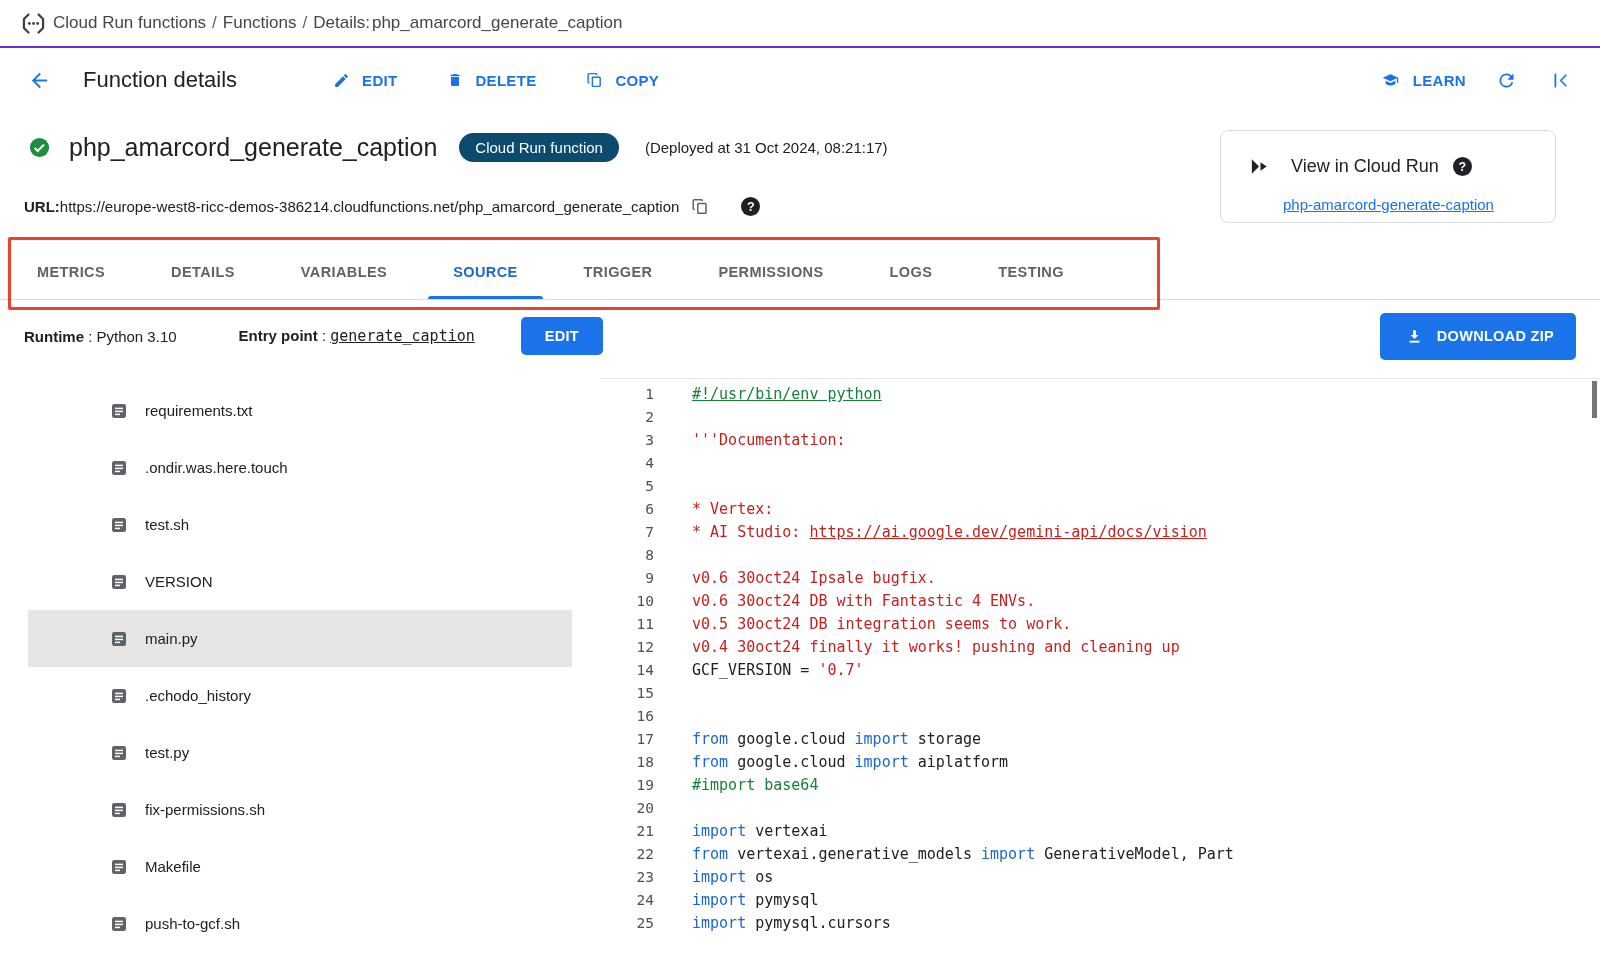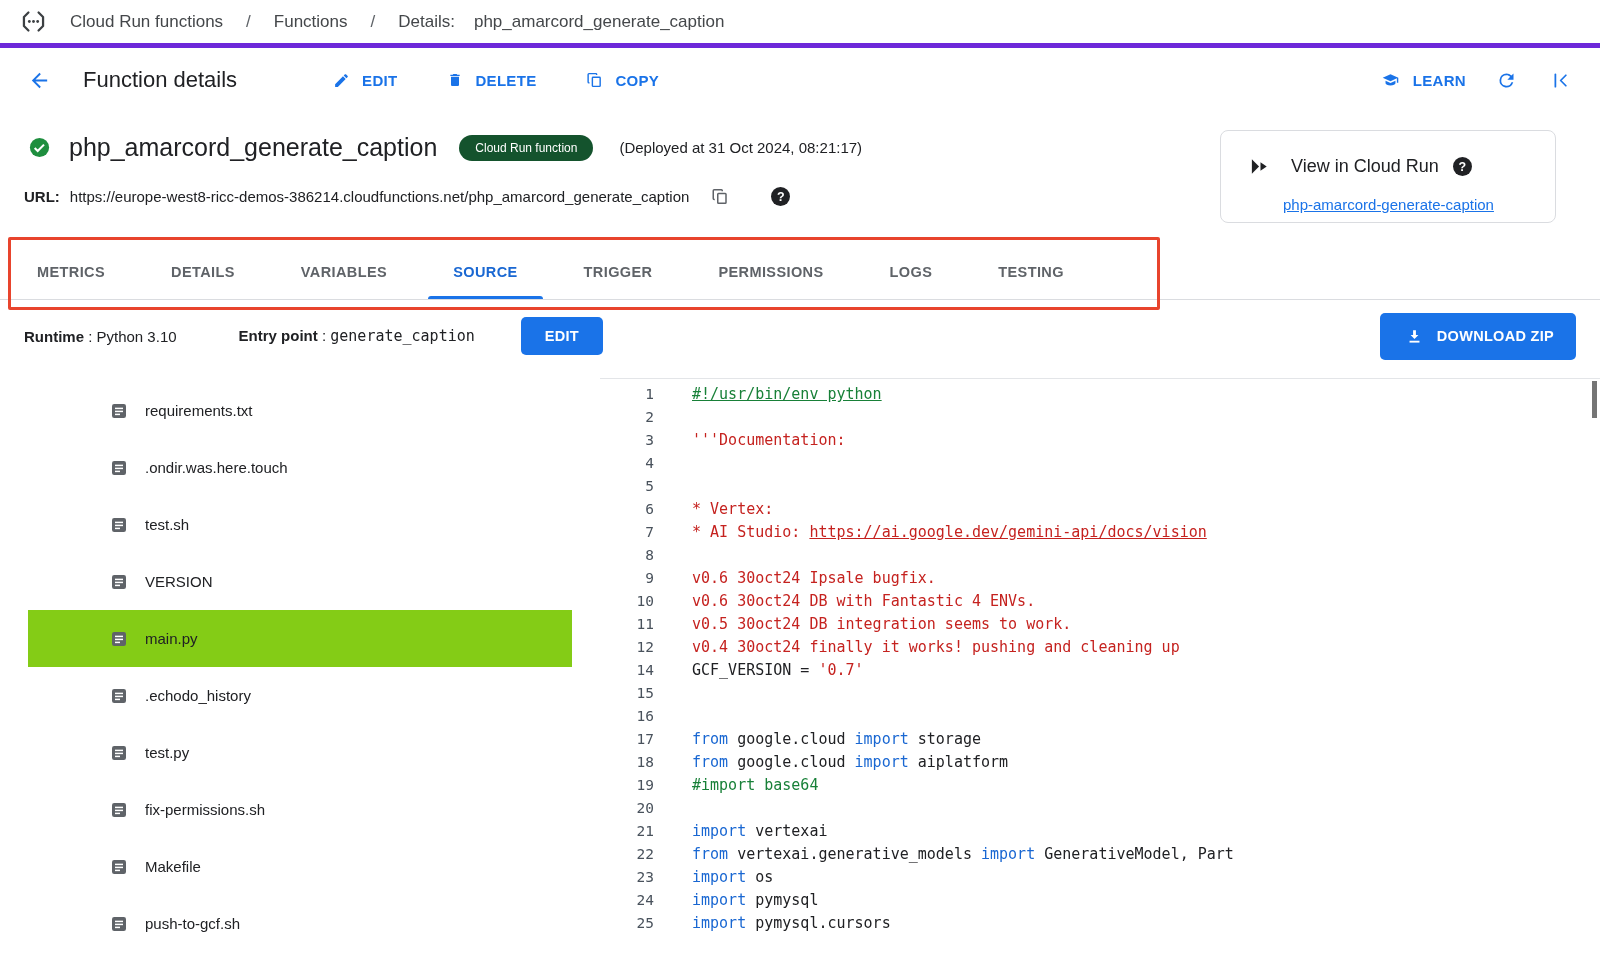--- a/index.html
+++ b/index.html
@@ -2,43 +2,43 @@
 <html><head>
 <meta charset="utf-8">
 <style>
   * { box-sizing: border-box; margin: 0; padding: 0; }
   html,body { width:1600px; height:975px; background:#fff; overflow:hidden;
     font-family:"Liberation Sans", sans-serif; color:#202124; }
 
   button { background:none; border:none; font-family:inherit; cursor:pointer; }
 
   
-  .breadcrumb-bar { height:48px; display:flex; align-items:center; gap:19px;
-    padding:0 16px; border-bottom:5px solid #6d28d9; }
+  .breadcrumb-bar { height:48px; display:flex; align-items:center; gap:2px;
+    padding:0 16px; border-bottom:2px solid #6d28d9; }
   .crumb { font-size:17px; color:#44474a; }
   .crumb.link { cursor:pointer; }
   .crumb-sep { font-size:17px; color:#5f6368; margin:0 4px; }
 
   
   .toolbar { height:64px; display:flex; align-items:center; padding:0 24px; }
   .icon-btn { display:flex; align-items:center; justify-content:center; padding:4px; }
   .page-title { font-size:22px; font-weight:400; color:#202124; margin-left:28px; }
   .action-group { display:flex; align-items:center; gap:46px; margin-left:92px; }
   .text-btn { color:#1a73e8; font-size:15px; font-weight:600; letter-spacing:.3px;
     display:flex; align-items:center; gap:8px; }
   .right-group { margin-left:auto; display:flex; align-items:center; gap:26px; }
 
   
   .fn-header { height:133px; position:relative; padding:20px 0 0 24px; }
   .title-row { display:flex; align-items:center; gap:14px; }
   .fn-name { font-size:25px; font-weight:500; color:#202124; }
-  .badge { background:#14532d; color:#fff; font-size:12px; padding:6px 16px;
+  .badge { background:#0c4a6e; color:#fff; font-size:15px; padding:6px 16px;
     border-radius:17px; margin-left:8px; white-space:nowrap; }
   .deployed { font-size:15px; color:#202124; margin-left:12px; }
-  .url-row { display:flex; align-items:center; margin-top:20px; font-size:15px; gap:10px; }
+  .url-row { display:flex; align-items:center; margin-top:30px; font-size:15px; }
   .url-label { font-weight:700; }
   .help-circle { width:19px; height:19px; border-radius:50%; background:#202124; color:#fff;
     font-size:12.5px; font-weight:700; display:inline-flex; align-items:center;
     justify-content:center; flex:none; cursor:pointer; }
   .url-help { margin-left:28px; }
 
   .run-card { position:absolute; top:18px; right:44px; width:336px; background:#fff;
     border:1px solid #dadce0; border-radius:8px; padding:20px 22px 8px 22px; }
   .run-card-title-row { display:flex; align-items:center; gap:14px; }
   .run-card-title { font-size:18px; color:#202124; }
@@ -56,33 +56,33 @@
 
   
   .annotation-rect { position:absolute; left:8px; top:237px; width:1152px; height:73px;
     border:3px solid #e8442d; border-radius:2px; pointer-events:none; z-index:9; }
 
   
   .source-bar { height:72px; display:flex; align-items:center; padding:0 24px;justify-content:flex-end; }
   .meta { font-size:15px; color:#202124; }
   .meta .lbl { font-weight:700; }
   .entry-meta { margin-left:62px; }
-  .mono { font-family:"DejaVu Sans Mono", monospace; font-size:15px; }
+  .mono { font-family:"DejaVu Sans Mono", monospace; font-size:15px;text-decoration:underline; }
   .filled-btn { background:#1a73e8; color:#fff; font-size:14.5px; font-weight:600;
     letter-spacing:.3px; border-radius:5px; padding:11px 24px; display:flex;
     align-items:center; gap:10px; }
   .edit-filled { margin-left:46px; }
   .download-btn { margin-left:auto; padding:11px 22px; }
 
   
   .source-area { display:flex; height:603px; }
   .file-tree { width:600px; flex:none; padding-top:10px; }
   .file-row { height:57px; margin:0 28px; padding-left:82px; display:flex; align-items:center;
     gap:17px; font-size:15px; color:#202124; cursor:pointer; }
-  .file-row.selected { background:#84cc16;gap:17px; }
+  .file-row.selected { background:#e5e5e5;gap:17px; }
   .file-icon { display:flex; flex:none; }
 
   .code-editor { flex:1; position:relative; margin-top:6px; border-top:1px solid #e3e5e8;
     padding-top:4px; font-family:"DejaVu Sans Mono", monospace; overflow:hidden; }
   .code-line { display:flex; height:23px; line-height:23px; white-space:pre; }
   .ln { width:54px; flex:none; text-align:right; color:#49525c; font-size:14.5px; }
   .code-text { margin-left:38px; font-size:15px; color:#202124; }
   .tok-g { color:#188038;text-align:center; }
   .tok-r { color:#c5221f; }
   .tok-b { color:#1967d2; }

